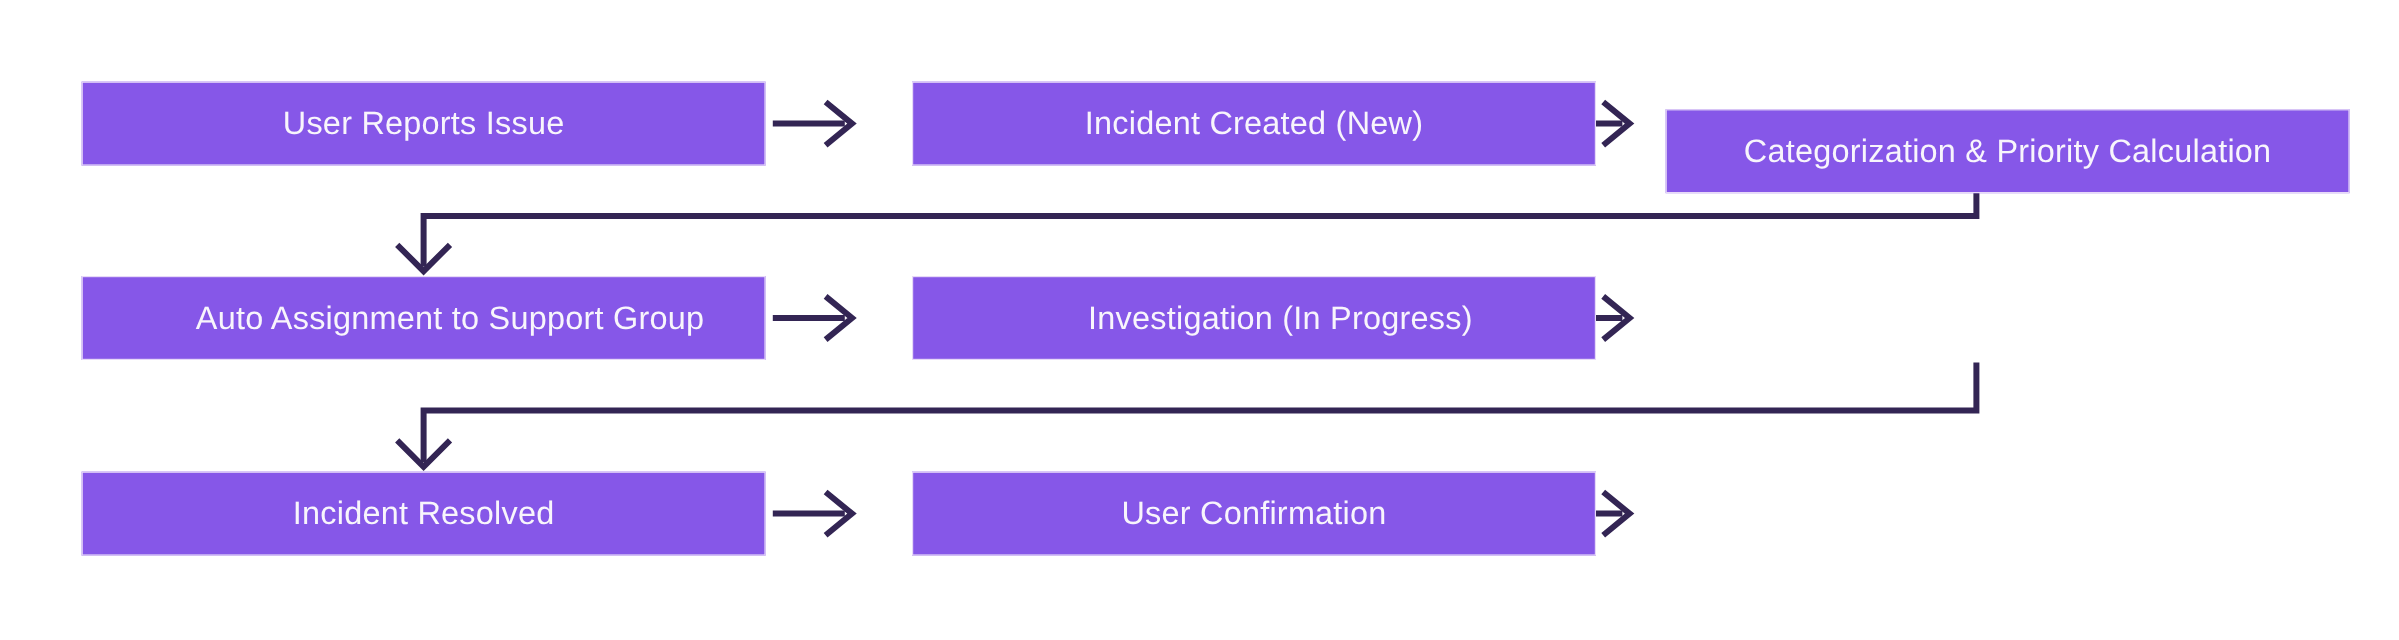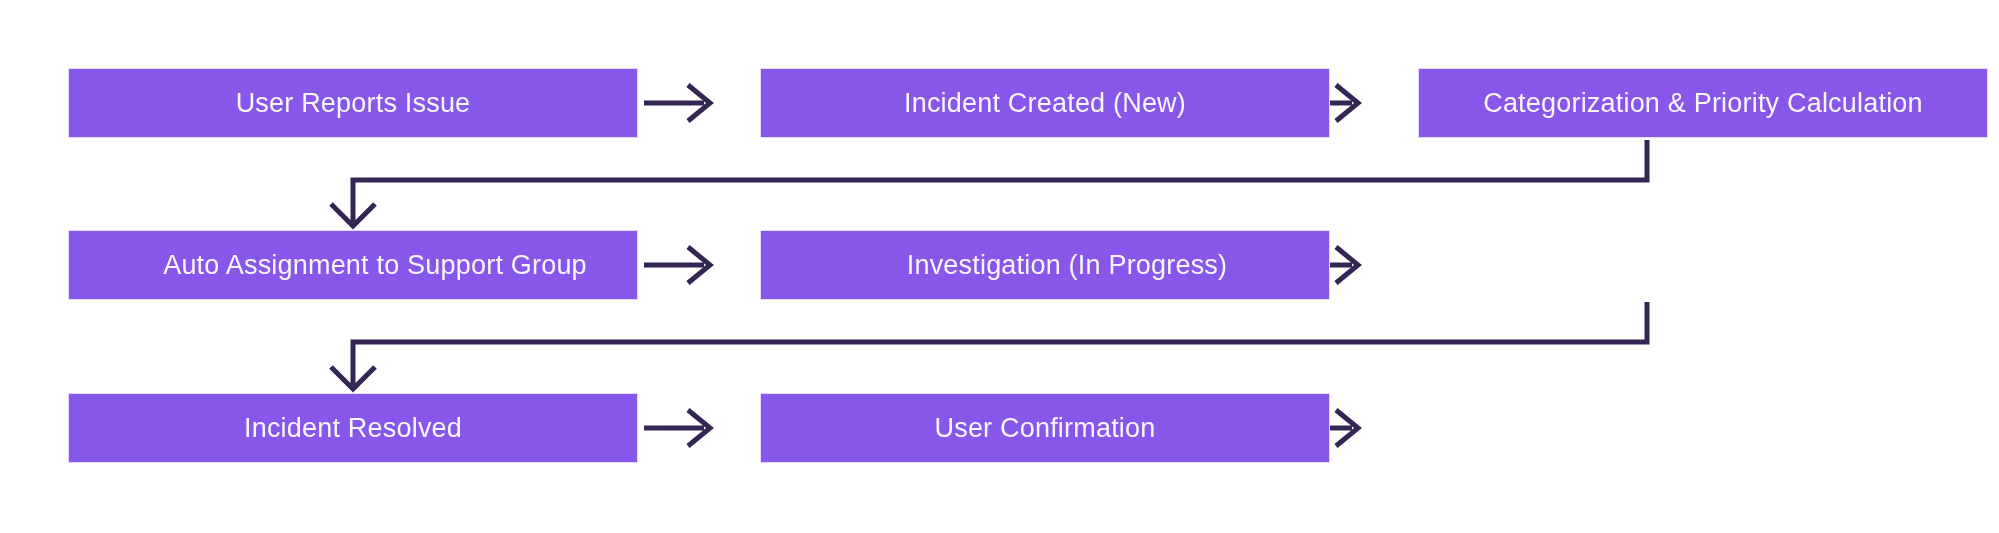--- a/index.html
+++ b/index.html
@@ -42,21 +42,21 @@
     justify-content: center;
     text-align: left;
     font-size: 27px;
     font-weight: 400;
     letter-spacing: 0.2px;
     white-space: nowrap;
   }
   
   .col1 { left: 68px; }
   .col2 { left: 713px; margin-left: 47px; }
-  .col3 { left: 1418px; }
+  .col3 { left: 1388px; margin-top: 23px; }
   .row1 { top: 68px; }
   .row2 { top: 230px; padding-left: 44px; }
   .row3 { top: 393px; }
 </style>
 </head>
 <body>
 
 <div class="canvas">
 
   <svg class="connectors" viewBox="0 0 1999 533" xmlns="http://www.w3.org/2000/svg">

